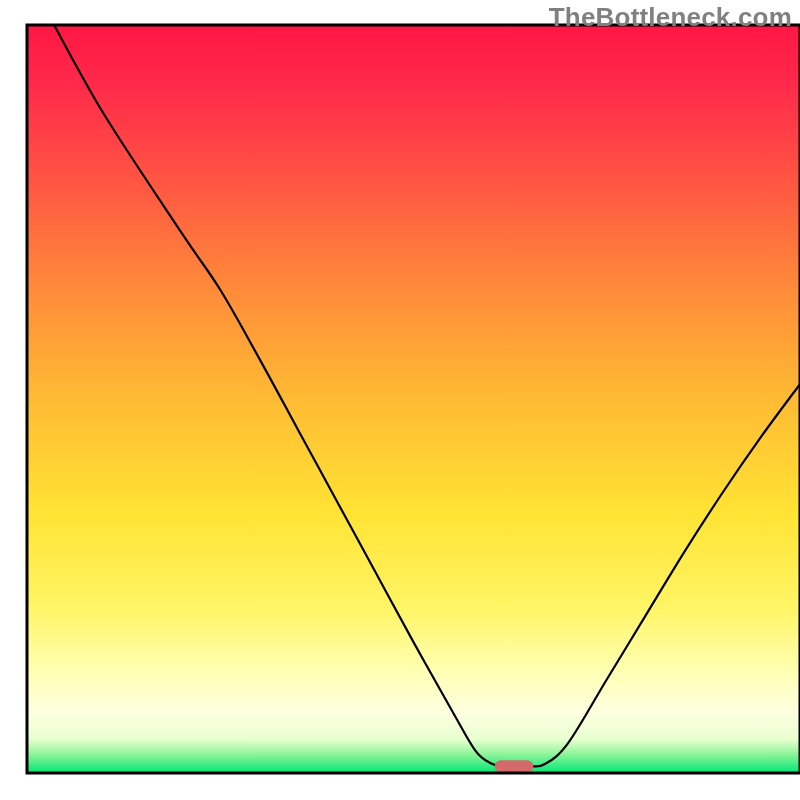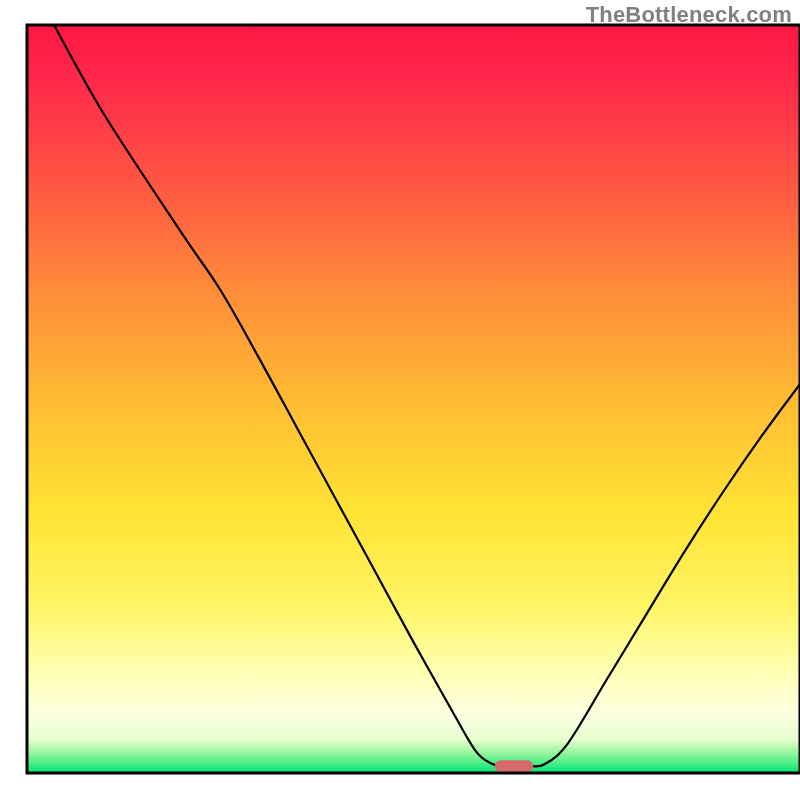--- a/index.html
+++ b/index.html
@@ -14,21 +14,21 @@
   .chart-container {
     position: relative;
     width: 800px;
     height: 800px;
     background: #ffffff;
   }
   .watermark {
     position: absolute;
     top: 2px;
     right: 8px;
-    font-size: 22px;
+    font-size: 26px;
     font-weight: 600;
     color: #808080;
     letter-spacing: 0.2px;
     z-index: 10;
   }
   svg {
     display: block;
   }
 </style>
 </head>

